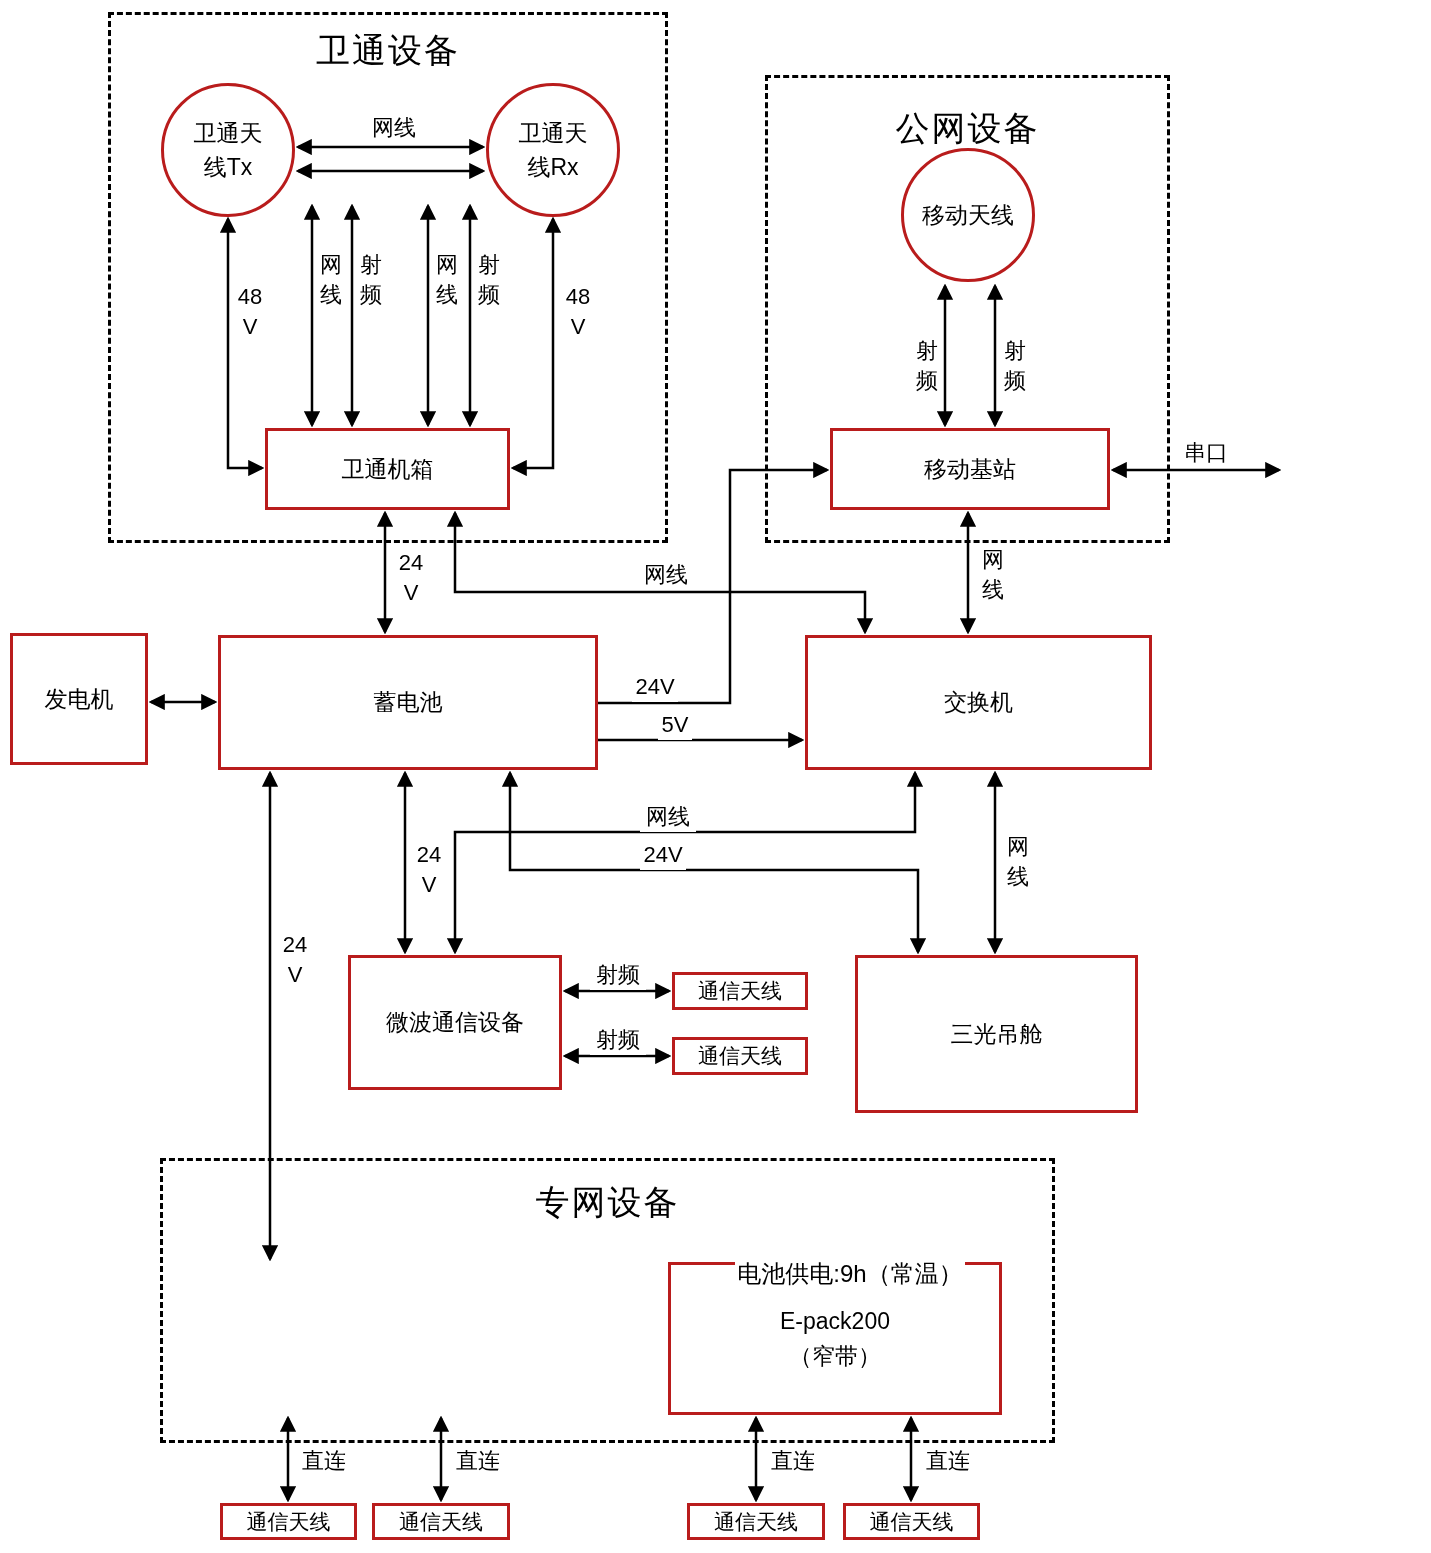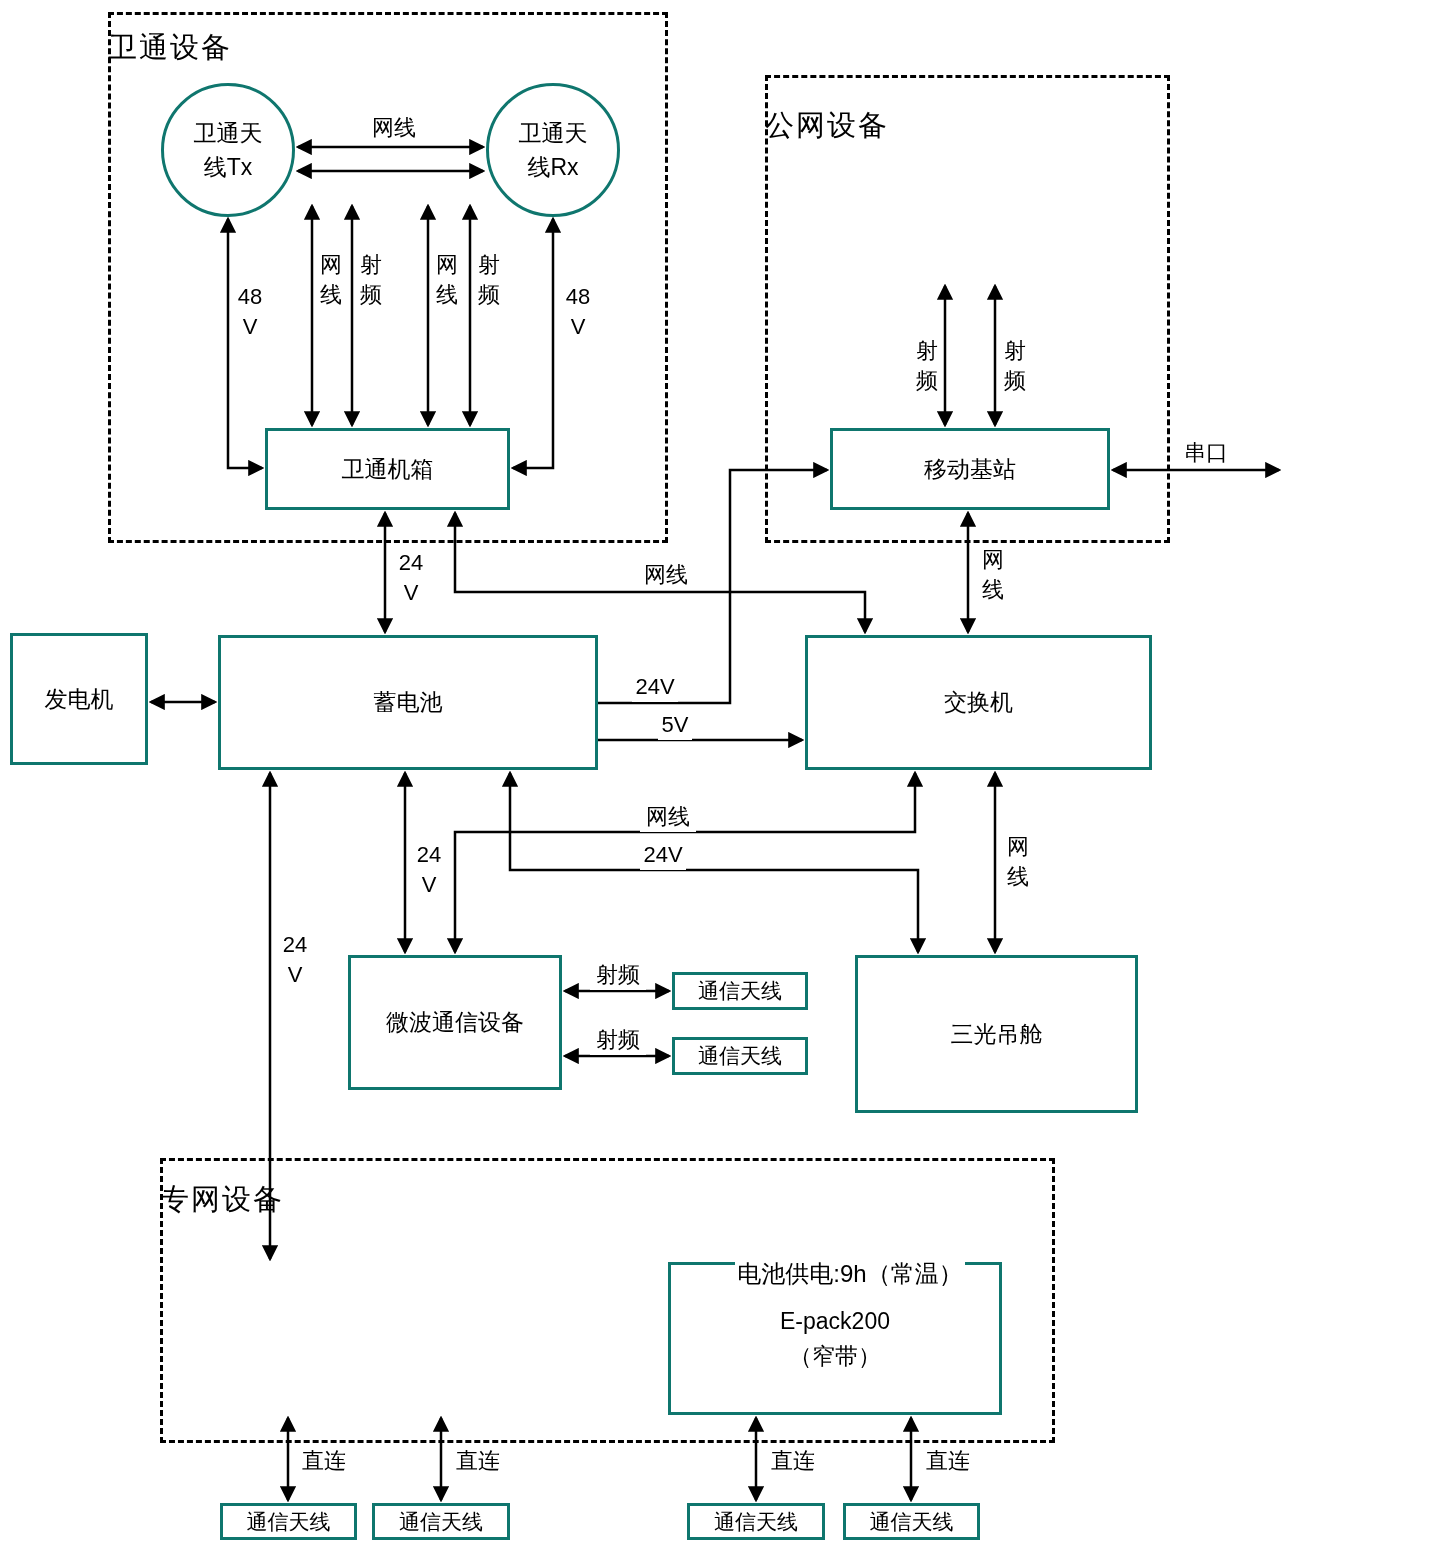--- a/index.html
+++ b/index.html
@@ -1,25 +1,25 @@
 <!DOCTYPE html>
 <html><head>
 <meta charset="utf-8">
 <style>
   * { box-sizing: border-box; }
   html,body { margin:0; padding:0; background:#ffffff; }
   body { font-family:"Liberation Sans", sans-serif; color:#000; }
   .canvas { position:relative; width:1431px; height:1553px; background:#fff; overflow:hidden; }
 
   .group { position:absolute; border:3px dashed #000; background:transparent; }
-  .group-title { position:absolute; font-size:29px; letter-spacing:2px; color:#000; }
+  .group-title { position:absolute; text-align:center; font-size:34px; letter-spacing:2px; color:#000; }
 
   svg.wires { position:absolute; left:0; top:0; }
 
-  .node { position:absolute; border:3px solid #0f766e; background:#fff;
+  .node { position:absolute; border:3px solid #b91c1c; background:#fff;
           display:flex; align-items:center; justify-content:center;
           text-align:center; font-size:23px; line-height:1.5; white-space:pre-line; }
   .circle { border-radius:50%; }
 
   .lab { position:absolute; font-size:22px; line-height:1.35; text-align:center;
          white-space:pre-line; background:#fff; padding:0 1px; }
   .lab.big { font-size:24px;margin-top:32px; }
 </style>
 </head>
 <body>
@@ -77,20 +77,21 @@
       <path marker-start="url(#ah)" marker-end="url(#ah)" d="M441,1418 V1500"></path>
       <path marker-start="url(#ah)" marker-end="url(#ah)" d="M756,1418 V1500"></path>
       <path marker-start="url(#ah)" marker-end="url(#ah)" d="M911,1418 V1500"></path>
     </g>
   </svg>
 
   <div class="node circle" style="left:161px;top:83px;width:134px;height:134px">卫通天
 线Tx</div>
   <div class="node circle" style="left:486px;top:83px;width:134px;height:134px">卫通天
 线Rx</div>
+  <div class="node circle" style="left:901px;top:148px;width:134px;height:134px">移动天线</div>
 
   <div class="node" style="left:265px;top:428px;width:245px;height:82px">卫通机箱</div>
   <div class="node" style="left:830px;top:428px;width:280px;height:82px">移动基站</div>
   <div class="node" style="left:10px;top:633px;width:138px;height:132px">发电机</div>
   <div class="node" style="left:218px;top:635px;width:380px;height:135px">蓄电池</div>
   <div class="node" style="left:805px;top:635px;width:347px;height:135px">交换机</div>
   <div class="node" style="left:348px;top:955px;width:214px;height:135px">微波通信设备</div>
   <div class="node" style="left:855px;top:955px;width:283px;height:158px">三光吊舱</div>
   <div class="node" style="left:668px;top:1262px;width:334px;height:153px">E-pack200
 （窄带）</div>

